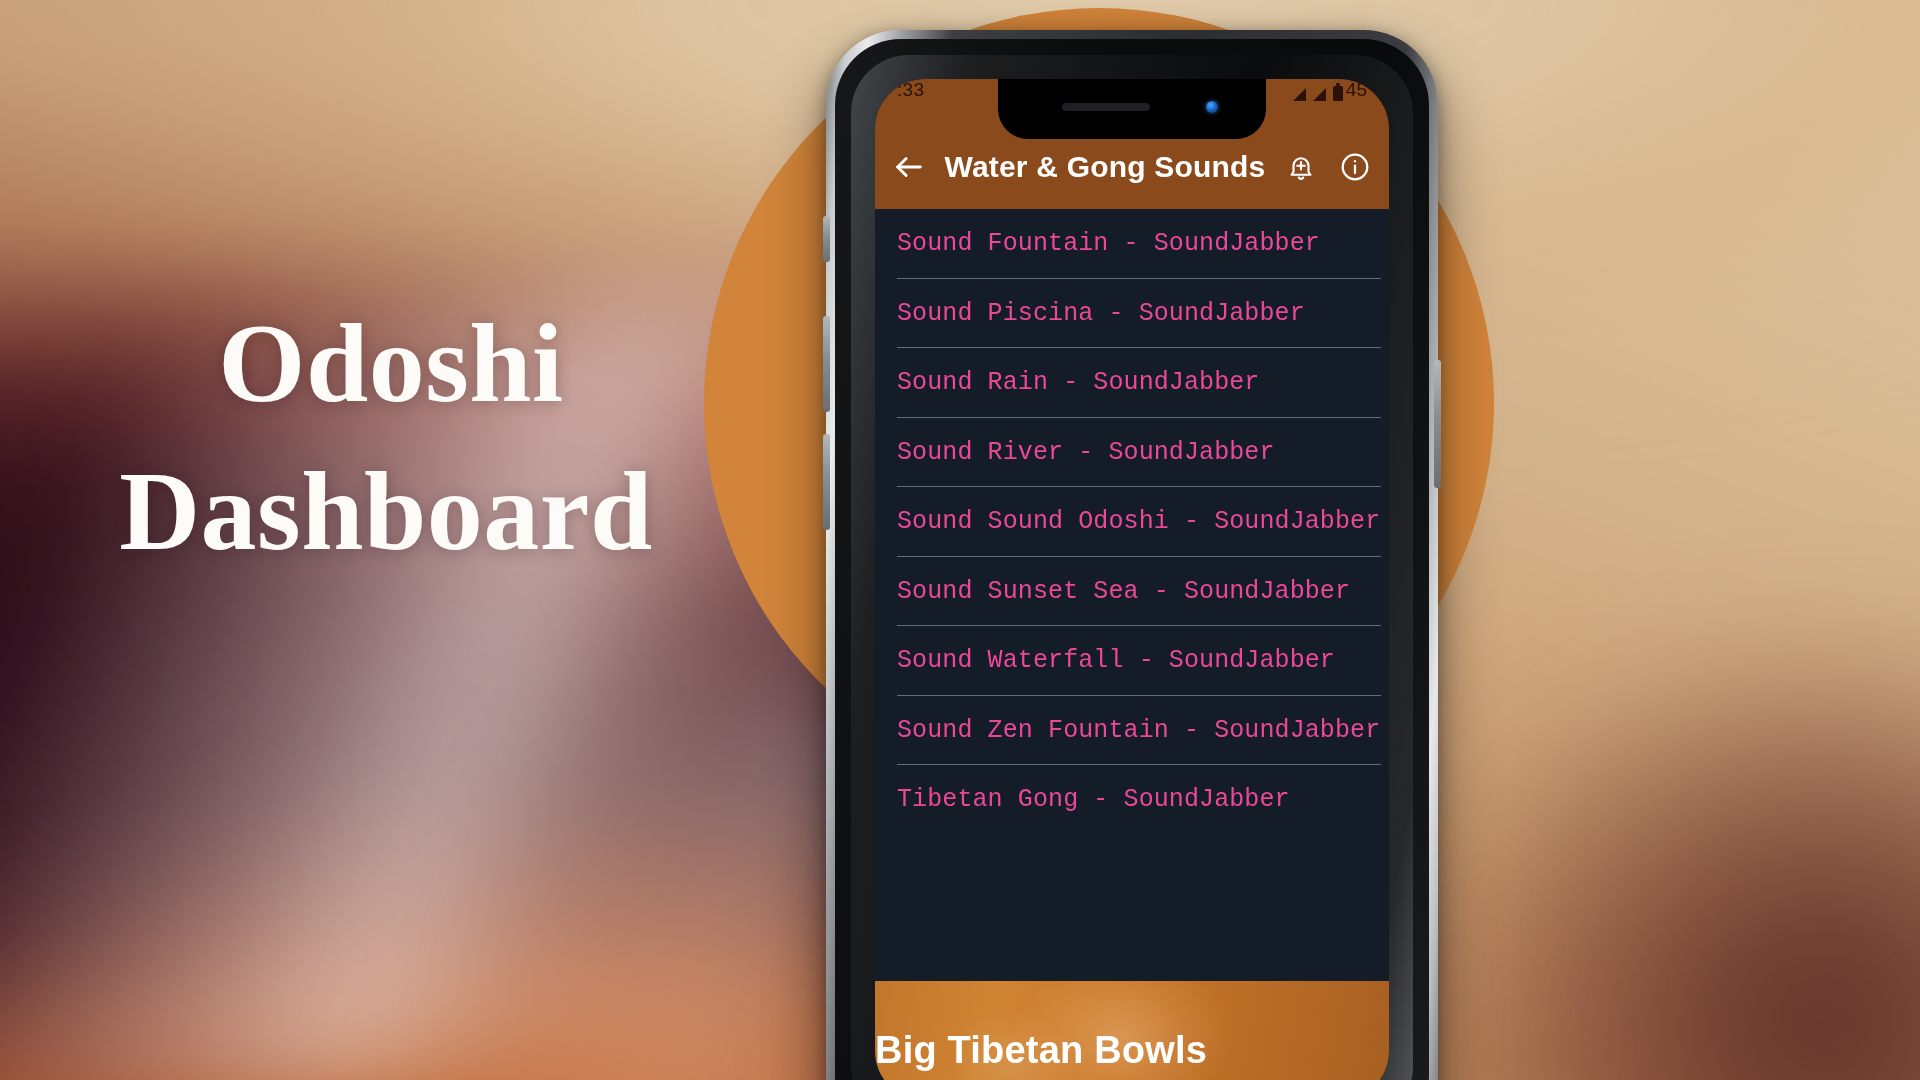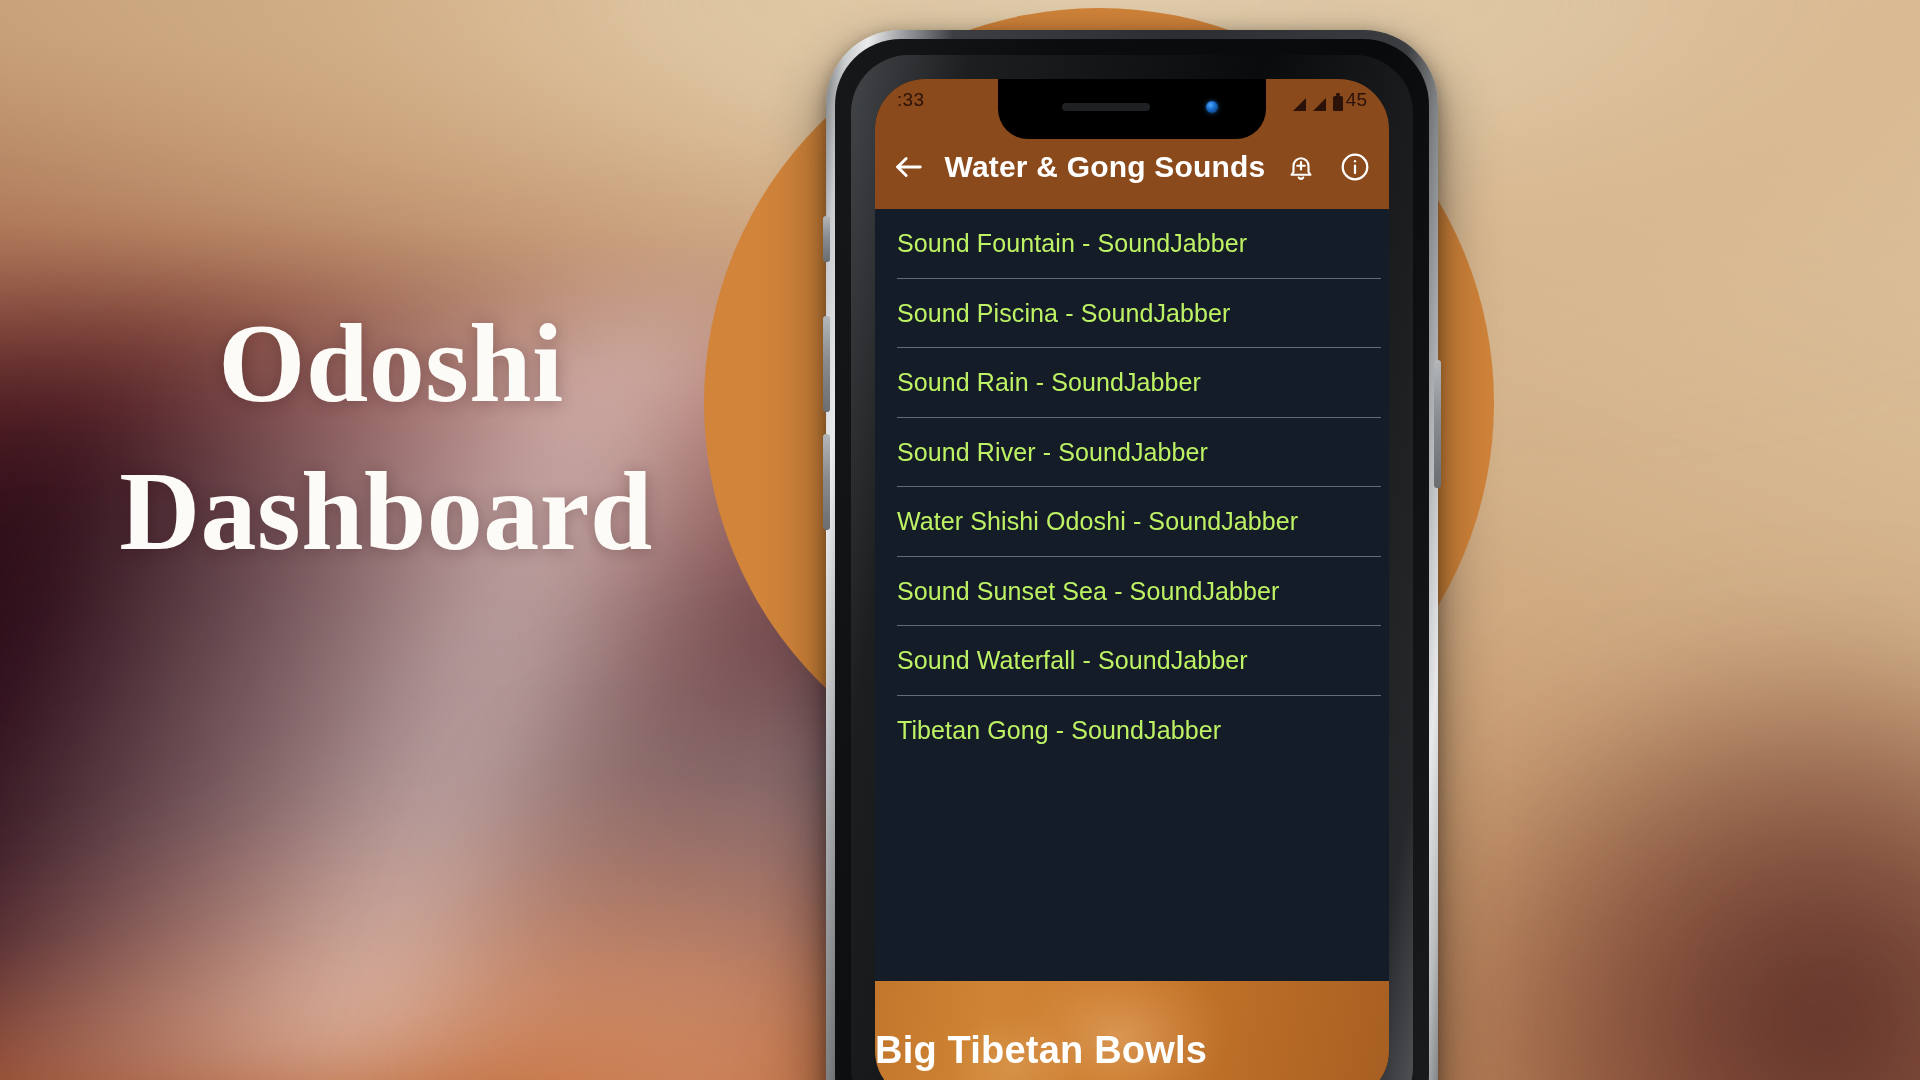--- a/index.html
+++ b/index.html
@@ -225,21 +225,21 @@
   }
 
   
   .status-bar {
     position: relative;
     height: 46px;
     background: #8b4a1c;
     color: #2a1208;
     font-size: 19px;
     display: flex;
-    align-items: center;
+    align-items: flex-start;
     justify-content: space-between;
     padding: 0 22px 4px 22px;
     box-sizing: border-box;
     z-index: 5;
   }
   .status-left { font-weight: 500; letter-spacing: 0.3px; }
   .status-right {
     display: flex;
     align-items: flex-end;
     gap: 7px;
@@ -311,25 +311,26 @@
   .sound-item {
     height: 69.5px;
     display: flex;
     align-items: center;
     padding: 0 0 0 22px;
     box-sizing: border-box;
     position: relative;
     cursor: pointer;
   }
   .sound-item .label {
-    color: #bef264;
+    color: #ec4899;
     font-size: 25px;
     font-weight: 400;
     letter-spacing: 0.1px;
     white-space: nowrap;
+    font-family: Liberation Mono, monospace;
   }
   .sound-item::after {
     content: "";
     position: absolute;
     left: 22px;
     right: 8px;
     bottom: 0;
     height: 1px;
     background: #606d78;
   }
@@ -457,27 +458,30 @@
                 <div class="sound-item">
                   <span class="label">Sound Piscina - SoundJabber</span>
                 </div>
                 <div class="sound-item">
                   <span class="label">Sound Rain - SoundJabber</span>
                 </div>
                 <div class="sound-item">
                   <span class="label">Sound River - SoundJabber</span>
                 </div>
                 <div class="sound-item">
-                  <span class="label">Water Shishi Odoshi - SoundJabber</span>
+                  <span class="label">Sound Sound Odoshi - SoundJabber</span>
                 </div>
                 <div class="sound-item">
                   <span class="label">Sound Sunset Sea - SoundJabber</span>
                 </div>
                 <div class="sound-item">
                   <span class="label">Sound Waterfall - SoundJabber</span>
+                </div>
+                <div class="sound-item">
+                  <span class="label">Sound Zen Fountain - SoundJabber</span>
                 </div>
                 <div class="sound-item">
                   <span class="label">Tibetan Gong - SoundJabber</span>
                 </div>
               </div>
 
             <div class="promo-banner">
               <div class="promo-title">Big Tibetan Bowls</div>
             </div>
 

